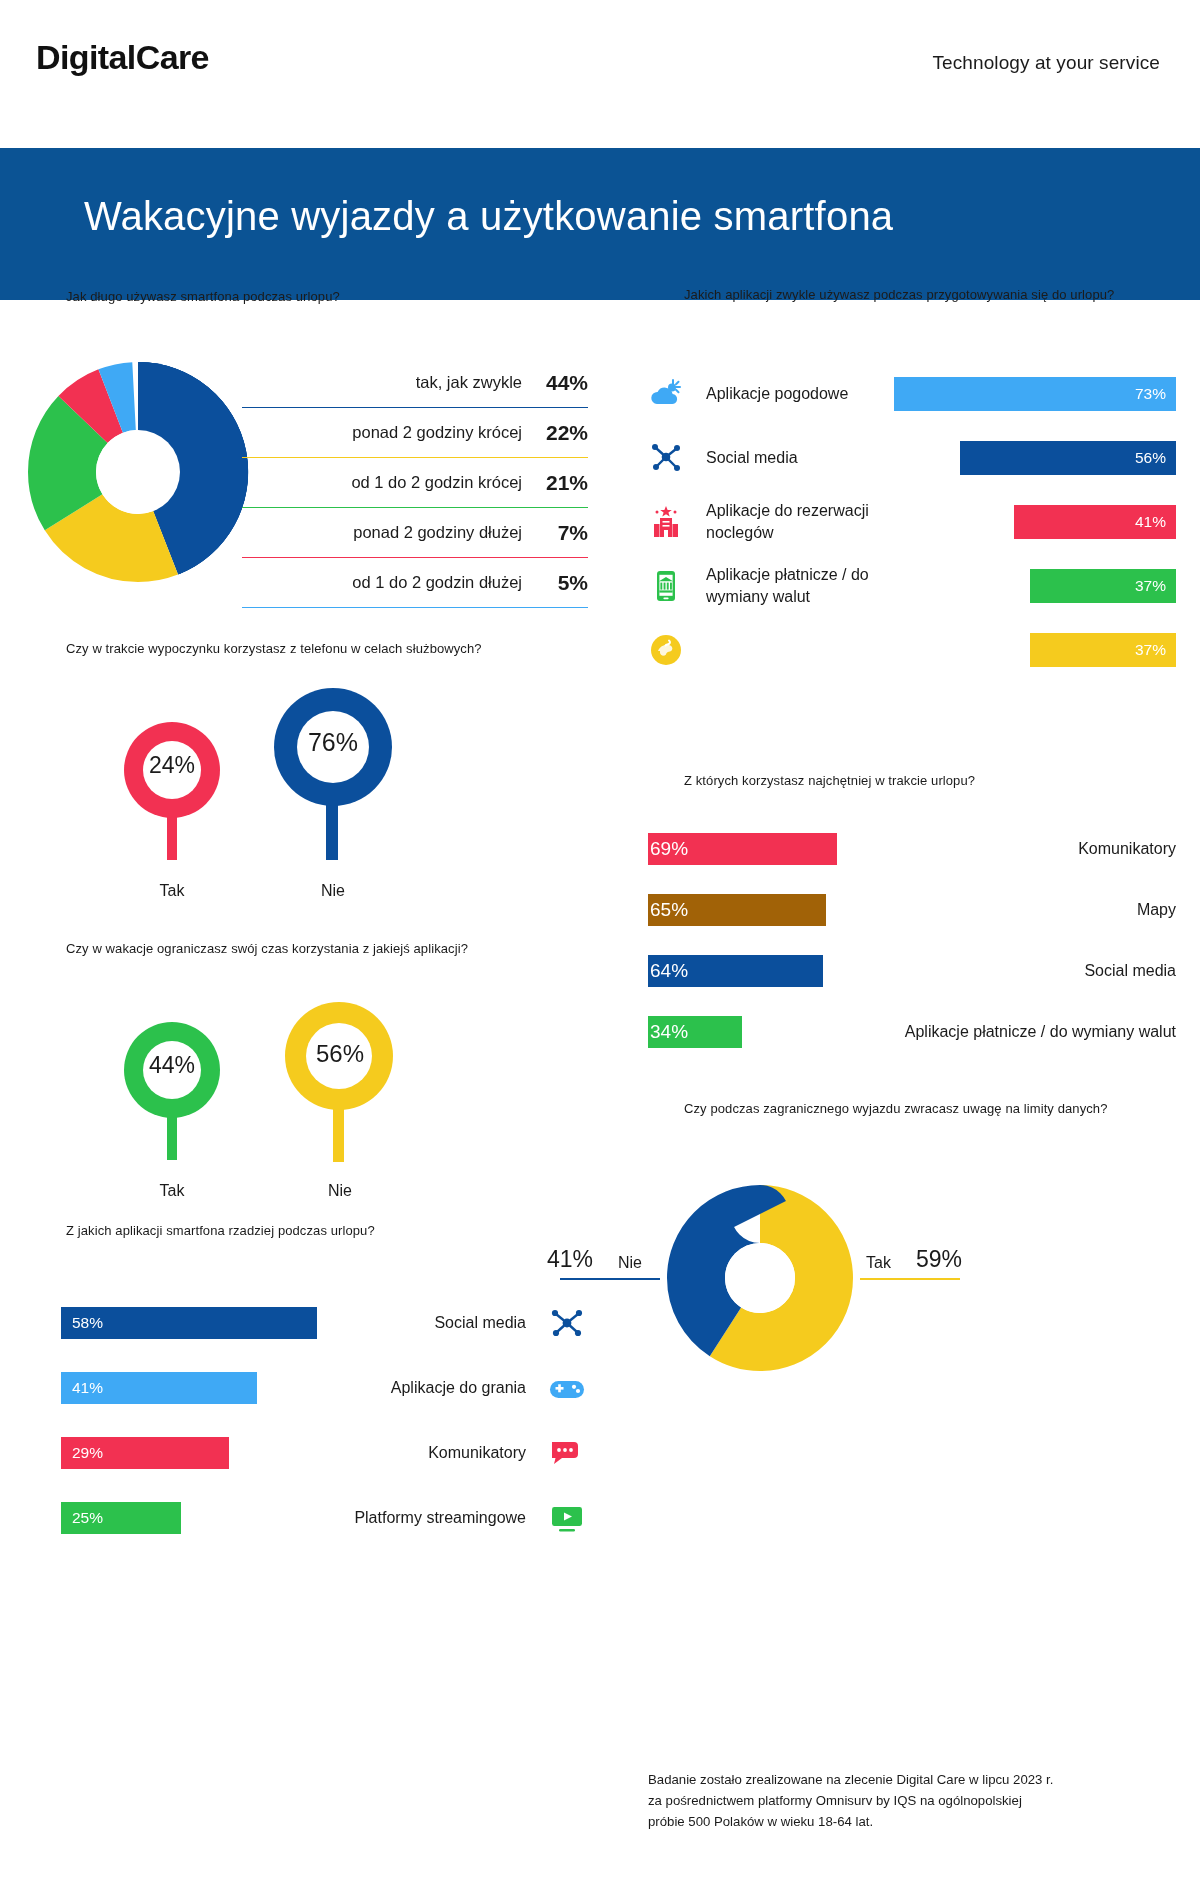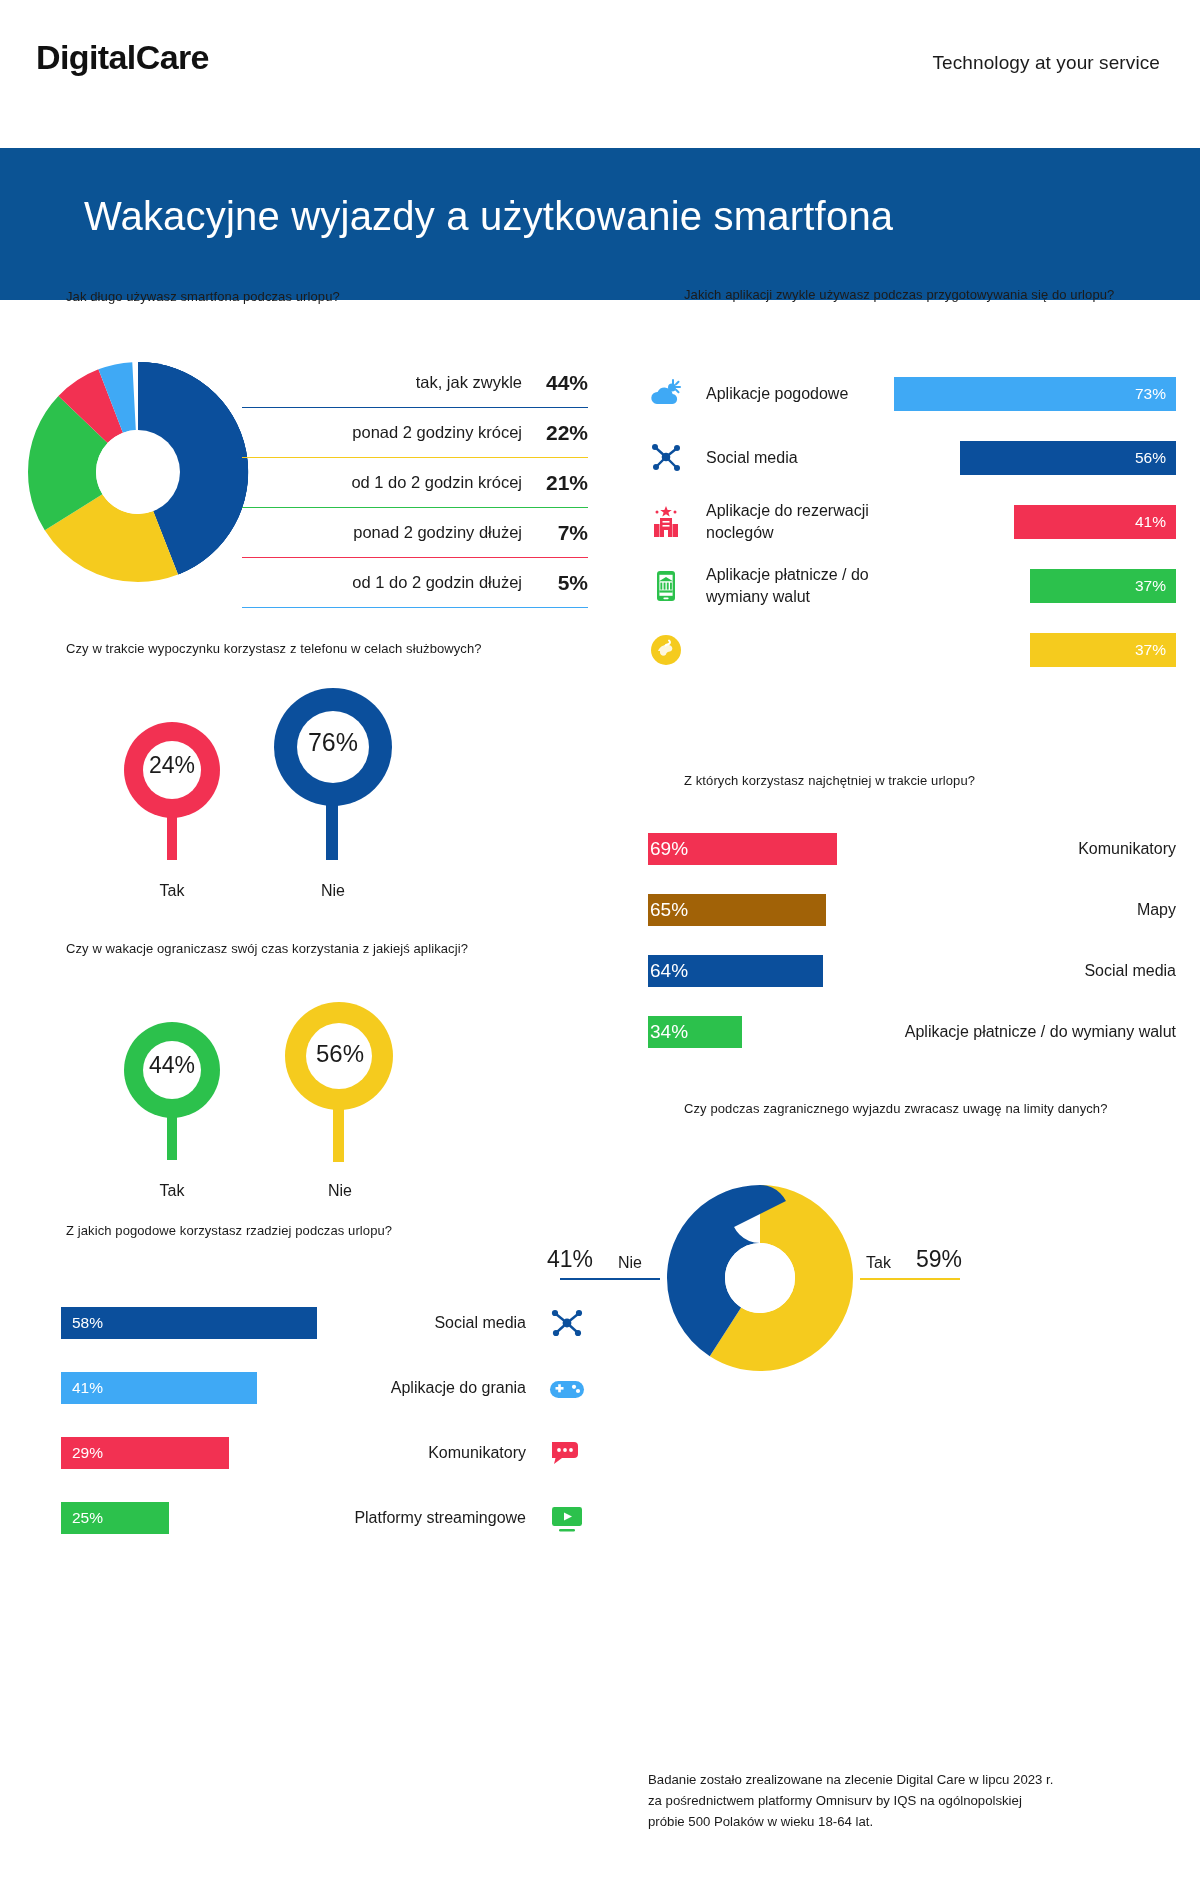--- a/index.html
+++ b/index.html
@@ -226,21 +226,21 @@
   <div class="pinwrap" style="left:285px; top:1002px;">
     <svg width="110" height="168" viewBox="0 0 110 168">
       <rect x="48" y="68" width="11" height="92" fill="#f5cb1e"></rect>
       <circle cx="54" cy="54" r="54" fill="#f5cb1e"></circle>
       <circle cx="54" cy="54" r="33" fill="#ffffff"></circle>
     </svg>
     <div style="position:absolute; left:0; top:38px; width:110px; text-align:center; font-size:24px;">56%</div>
     <div class="pincap" style="left:-5px; top:180px;">Nie</div>
   </div>
 
-  <div class="q colL" style="top:1222px; width:520px;">Z jakich pogodowe korzystasz rzadziej podczas urlopu?</div>
+  <div class="q colL" style="top:1222px; width:520px;">Z jakich aplikacji smartfona rzadziej podczas urlopu?</div>
 
   <div class="rarelist">
     <div class="rarerow">
       <div class="rarebar" style="width:256px; background:#0b4f9c;">
         <span>58%</span>
       </div>
       <div class="rarelabel">Social media</div>
       <div class="rareicon">
         <svg viewBox="0 0 38 34" width="38" height="34">
           <g stroke="#0b4f9c" stroke-width="2.4" fill="none">
@@ -282,21 +282,21 @@
       <div class="rareicon">
         <svg viewBox="0 0 38 34" width="38" height="34">
           <path d="M4 6h22a4 4 0 0 1 4 4v8a4 4 0 0 1-4 4H14l-8 6 1.5-6H4a0 0 0 0 1 0 0z" fill="#f23152"></path>
           <circle cx="11" cy="14" r="1.9" fill="#fff"></circle>
             <circle cx="17" cy="14" r="1.9" fill="#fff"></circle>
             <circle cx="23" cy="14" r="1.9" fill="#fff"></circle>
         </svg>
       </div>
     </div>
     <div class="rarerow">
-      <div class="rarebar" style="width:108px; background:#2cc14c;">
+      <div class="rarebar" style="width:120px; background:#2cc14c;">
         <span>25%</span>
       </div>
       <div class="rarelabel">Platformy streamingowe</div>
       <div class="rareicon">
         <svg viewBox="0 0 38 34" width="38" height="34">
           <rect x="4" y="6" width="30" height="19" rx="2.4" fill="#2cc14c"></rect>
           <polygon points="16,11.5 16,19.5 24,15.5" fill="#fff"></polygon>
           <rect x="11" y="28" width="16" height="2.6" rx="1.3" fill="#2cc14c"></rect>
         </svg>
       </div>

